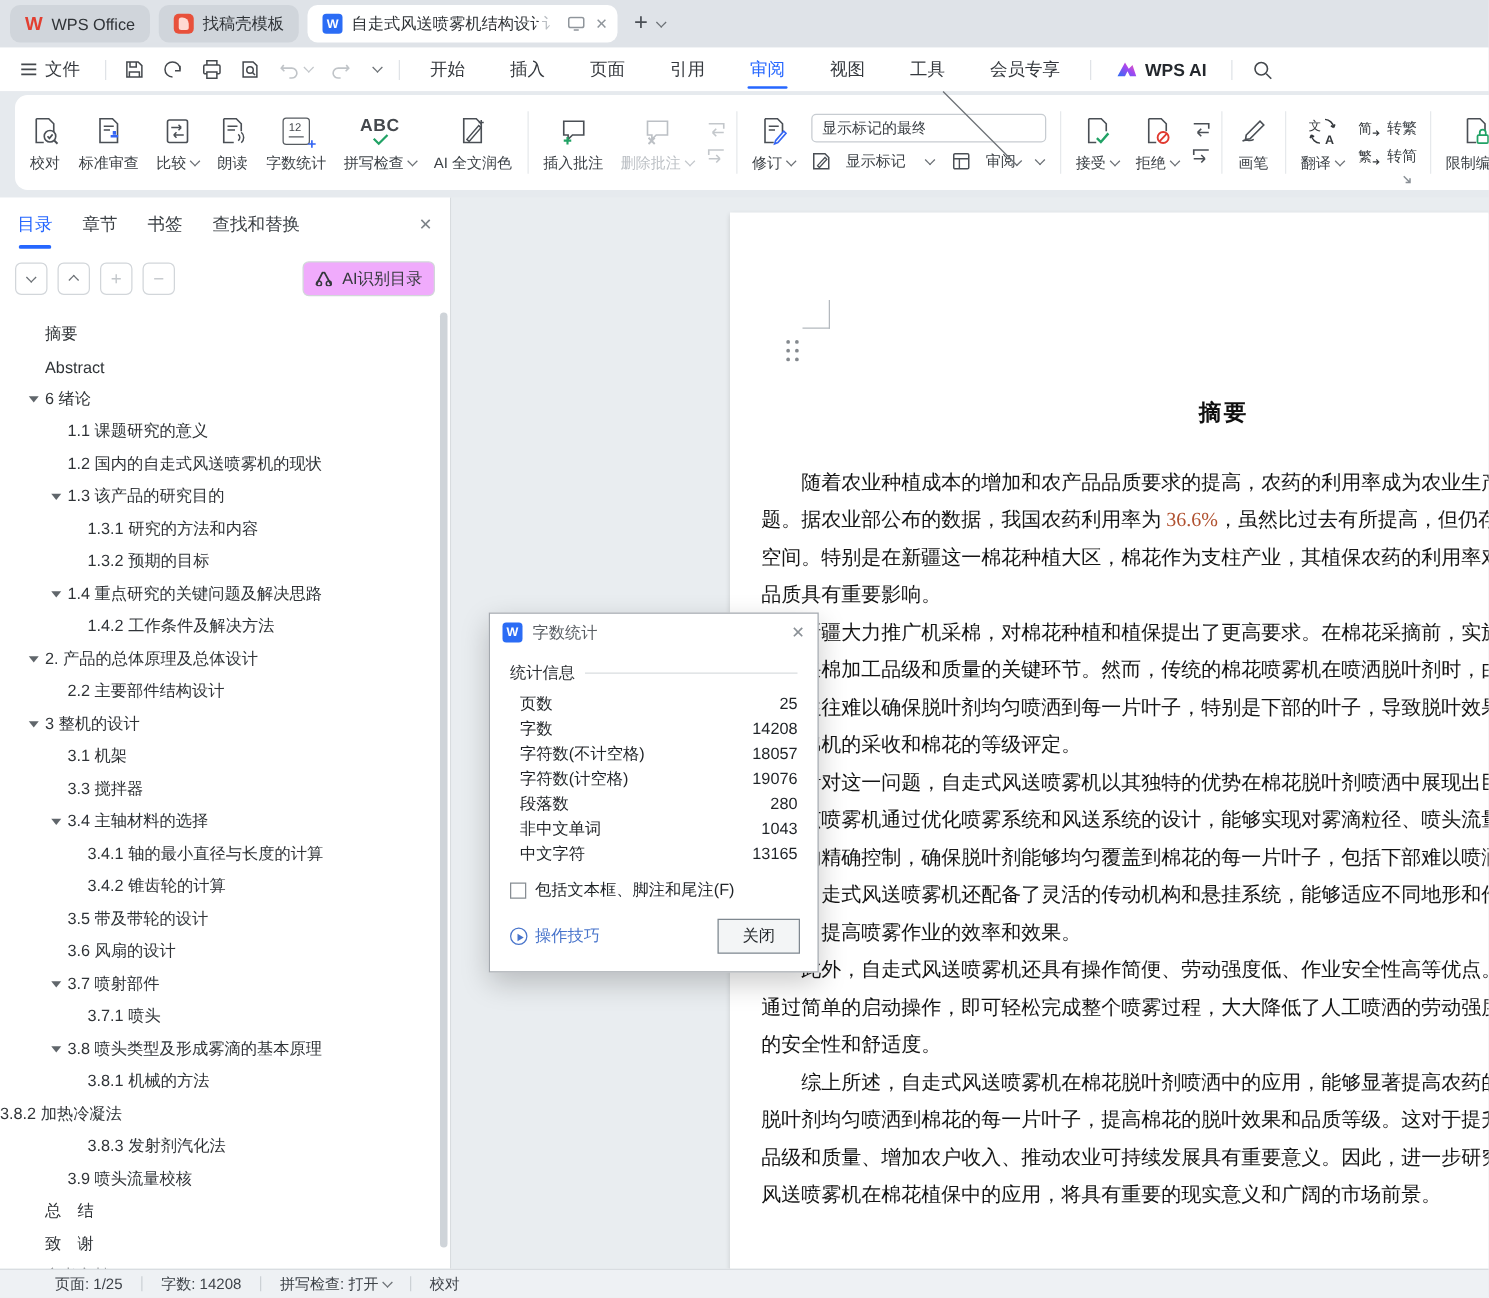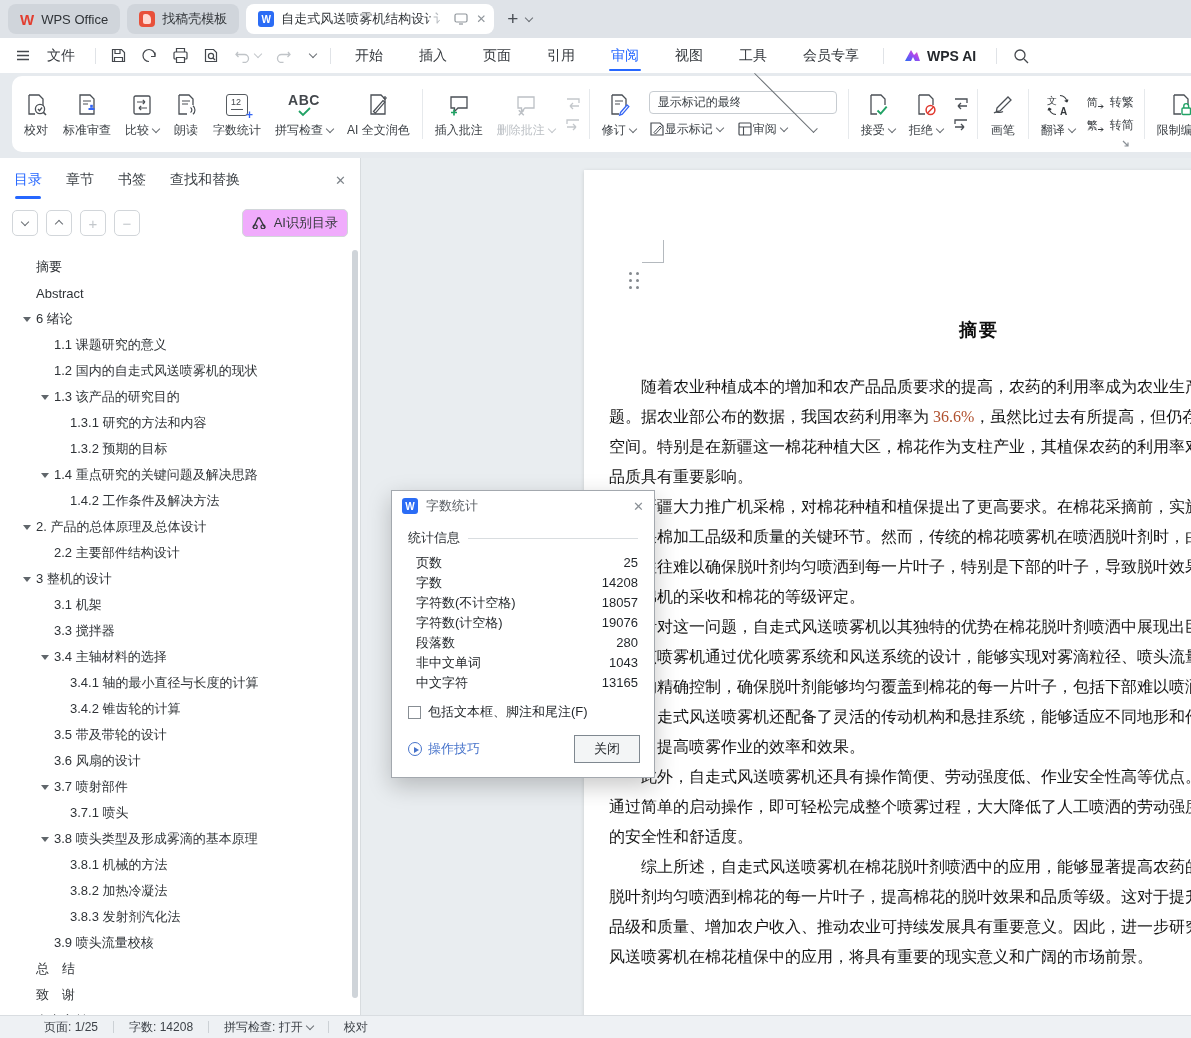--- a/index.html
+++ b/index.html
@@ -17,21 +17,21 @@
   .tab-fade { color:#b9bdc2; margin-left:2px; }
   .tab-mini { margin-left:8px; color:#8f959b; display:flex; align-items:center; }
   .xbtn { margin-left:8px; color:#8f959b; font-size:12px; cursor:pointer; }
   .plusbtn { font-size:19px; color:#4a4f55; margin:0 4px 0 6px; cursor:pointer; }
   .chev { display:inline-block; width:6px; height:6px; border-right:1.4px solid #6b7075; border-bottom:1.4px solid #6b7075; transform:rotate(45deg); margin-left:4px; margin-top:-3px; }
   .chev.up { transform:rotate(225deg); margin-top:3px; }
   .chev.dis { border-color:#c3c7cb; }
 
   
   .menubar { height:35px; background:#fff; display:flex; align-items:center; font-size:14px; color:#35393e; }
-  .mb-file { display:flex; align-items:center; gap:17px; padding:0 14px 0 16px; }
+  .mb-file { display:flex; align-items:center; gap:6px; padding:0 14px 0 16px; }
   .mb-div { width:1px; height:16px; background:#e0e3e7; margin:0 6px; }
   .qicons { display:flex; align-items:center; gap:14px; padding:0 8px; }
   .qicons svg { display:block; }
   .menu-item { padding:0 18px; height:35px; line-height:34px; position:relative; cursor:pointer; }
   .menu-item.active { color:#2667ff; }
   .menu-item.active::after { content:""; position:absolute; left:16px; right:16px; bottom:2px; height:2px; background:#2667ff; border-radius:1px; }
   .wpsai { display:flex; align-items:center; gap:6px; padding:0 14px; font-weight:bold; color:#24282d; }
   .searchbtn { margin-left:10px; }
 
   
@@ -41,21 +41,21 @@
   .rbtn .ricon { height:30px; display:flex; align-items:center; justify-content:center; }
   .rlabel { font-size:12px; color:#3c4146; display:flex; align-items:center; white-space:nowrap; margin-top:2px; }
   .rbtn.disabled .rlabel { color:#bcc0c5; }
   .vdiv { width:1px; background:#e6e9ec; margin:8px 5px; }
   .tinycol { display:flex; flex-direction:column; justify-content:center; gap:8px; padding:0 3px; }
   .tinycol svg { display:block; cursor:pointer; }
   .g3col { display:flex; flex-direction:column; justify-content:center; gap:7px; padding:0 6px; }
   .markup-select { width:188px; height:23px; border:1px solid #c7ccd1; border-radius:4px; display:flex; align-items:center; padding:0 8px; font-size:12px; color:#3c4146; cursor:pointer; }
   .markup-select span { flex:1; white-space:nowrap; overflow:hidden; }
   .smallrow { display:flex; align-items:center; gap:14px; }
-  .smallbtn { display:flex; align-items:center; gap:0; font-size:12px; color:#3c4146; cursor:pointer; white-space:nowrap; }
+  .smallbtn { display:flex; align-items:center; gap:12px; font-size:12px; color:#3c4146; cursor:pointer; white-space:nowrap; }
   .twostack { display:flex; flex-direction:column; justify-content:center; gap:6px; padding:0 5px; }
   .stackrow { display:flex; align-items:center; gap:4px; font-size:12px; color:#3c4146; cursor:pointer; white-space:nowrap; }
   .minicn { font-size:11px; color:#34383c; display:flex; align-items:flex-end; }
   .expander { position:absolute; left:1121px; top:66px; cursor:pointer; }
 
   .abc-ic { display:flex; flex-direction:column; align-items:center; line-height:1; }
   .abc-ic b { font-size:14px; letter-spacing:.5px; color:#44484d; }
   .wcnt-ic { position:relative; width:22px; height:22px; border:1.4px solid #565b60; border-radius:3px; }
   .wcnt-ic i { position:absolute; left:0; right:2px; top:2px; text-align:center; font-style:normal; font-size:9px; color:#44484d; }
   .wcnt-ic u { position:absolute; left:4px; right:4px; top:14px; border-top:1.2px solid #565b60; }
@@ -586,21 +586,21 @@
         <div class="toc-item" style="padding-left: 70px;">
           <span>3.7.1 喷头</span>
         </div>
         <div class="toc-item" style="padding-left: 41px;">
           <span class="tri"></span>
           <span>3.8 喷头类型及形成雾滴的基本原理</span>
         </div>
         <div class="toc-item" style="padding-left: 70px;">
           <span>3.8.1 机械的方法</span>
         </div>
-        <div class="toc-item" style="padding-left: 70px;">
+        <div class="toc-item" style="">
           <span>3.8.2 加热冷凝法</span>
         </div>
         <div class="toc-item" style="padding-left: 70px;">
           <span>3.8.3 发射剂汽化法</span>
         </div>
         <div class="toc-item" style="padding-left: 54px;">
           <span>3.9 喷头流量校核</span>
         </div>
         <div class="toc-item" style="padding-left: 36px;">
           <span>总　结</span>

